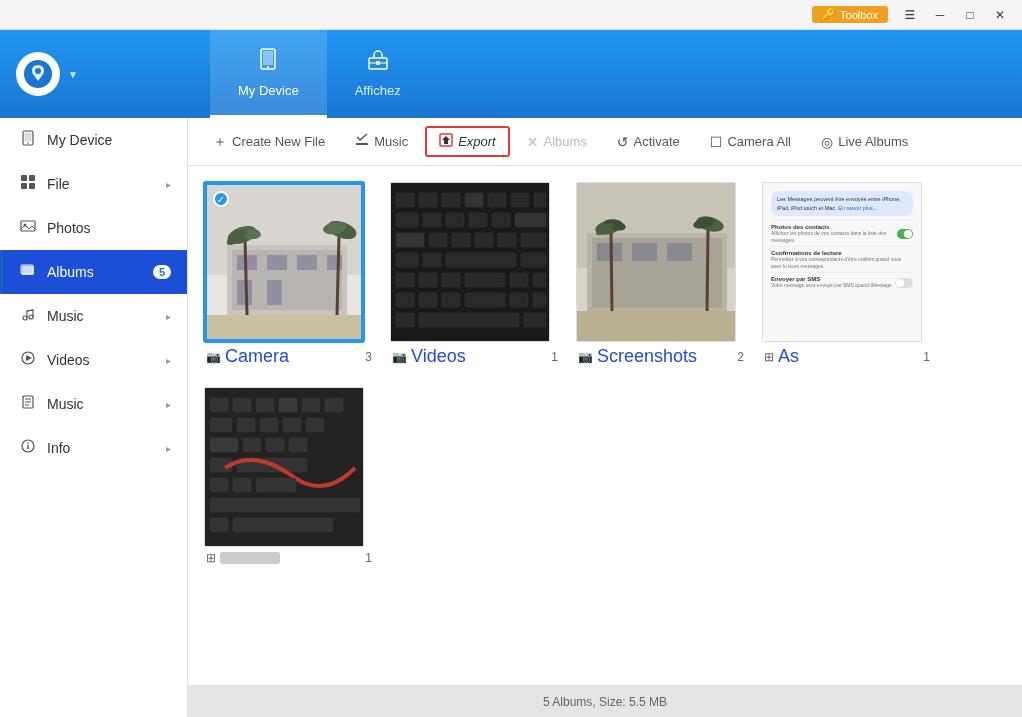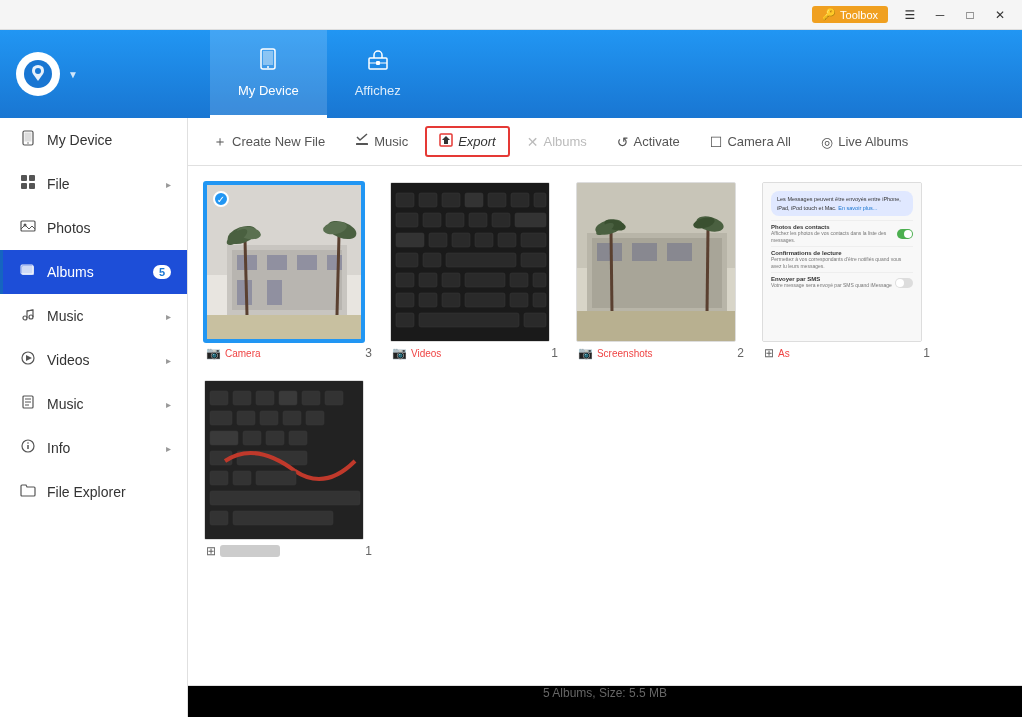--- a/index.html
+++ b/index.html
@@ -186,21 +186,21 @@
       display: flex; align-items: center; justify-content: center;
     }
     .album-checkbox-check { color: white; font-size: 10px; }
     .album-info {
       display: flex; align-items: center; justify-content: space-between;
       padding: 4px 2px;
       font-size: 12px; color: #555;
     }
     .album-name-row { display: flex; align-items: center; gap: 4px; }
     .album-icon { font-size: 12px; color: #666; }
-    .album-name { font-size: 10px; color: #ef4444; }
+    .album-name { font-size: 18px; color: #1d4ed8; }
     .album-count { font-size: 12px; color: #666; }
 
     
     .thumb-camera {
       background: linear-gradient(135deg, #e8e8e8 0%, #d0d0d0 100%);
       width: 100%; height: 100%;
       position: relative;
       overflow: hidden;
     }
     .thumb-keyboard-dark {
@@ -217,23 +217,23 @@
       width: 100%; height: 100%;
       padding: 8px;
       font-size: 7px;
       color: #555;
       overflow: hidden;
     }
 
     
     .status-bar {
       height: 32px;
-      background: #000000;
+      background: #e5e5e5;
       border-top: 1px solid #e0e0e0;
-      display: flex; align-items: flex-start; justify-content: center;
+      display: flex; align-items: center; justify-content: center;
       font-size: 12px; color: #666;
       flex-shrink: 0;
     }
 
     
     .msg-bubble {
       background: #e0e8ff;
       border-radius: 8px;
       padding: 4px 6px;
       margin-bottom: 4px;
@@ -402,28 +402,20 @@
       <div class="sidebar-item">
         <span class="item-icon">
           <svg width="16" height="16" viewBox="0 0 16 16">
             <circle cx="8" cy="8" r="6" stroke="#555" stroke-width="1.2" fill="none"></circle>
             <line x1="8" y1="7" x2="8" y2="11" stroke="#555" stroke-width="1.5"></line>
             <circle cx="8" cy="5" r="0.8" fill="#555"></circle>
           </svg>
         </span>
         <span class="item-label">Info</span>
         <span class="item-arrow">▸</span>
-      </div>
-      <div class="sidebar-item">
-        <span class="item-icon">
-          <svg width="16" height="16" viewBox="0 0 16 16">
-            <path d="M1 4 Q1 3 2 3 L6 3 L7 5 L14 5 Q15 5 15 6 L15 13 Q15 14 14 14 L2 14 Q1 14 1 13Z" stroke="#555" stroke-width="1.2" fill="none"></path>
-          </svg>
-        </span>
-        <span class="item-label">File Explorer</span>
       </div>
     </div>
 
     <div class="content">
       <div class="toolbar">
         <button class="toolbar-btn">
           <span class="btn-icon">＋</span>
           <span>Create New File</span>
         </button>
         <button class="toolbar-btn">

